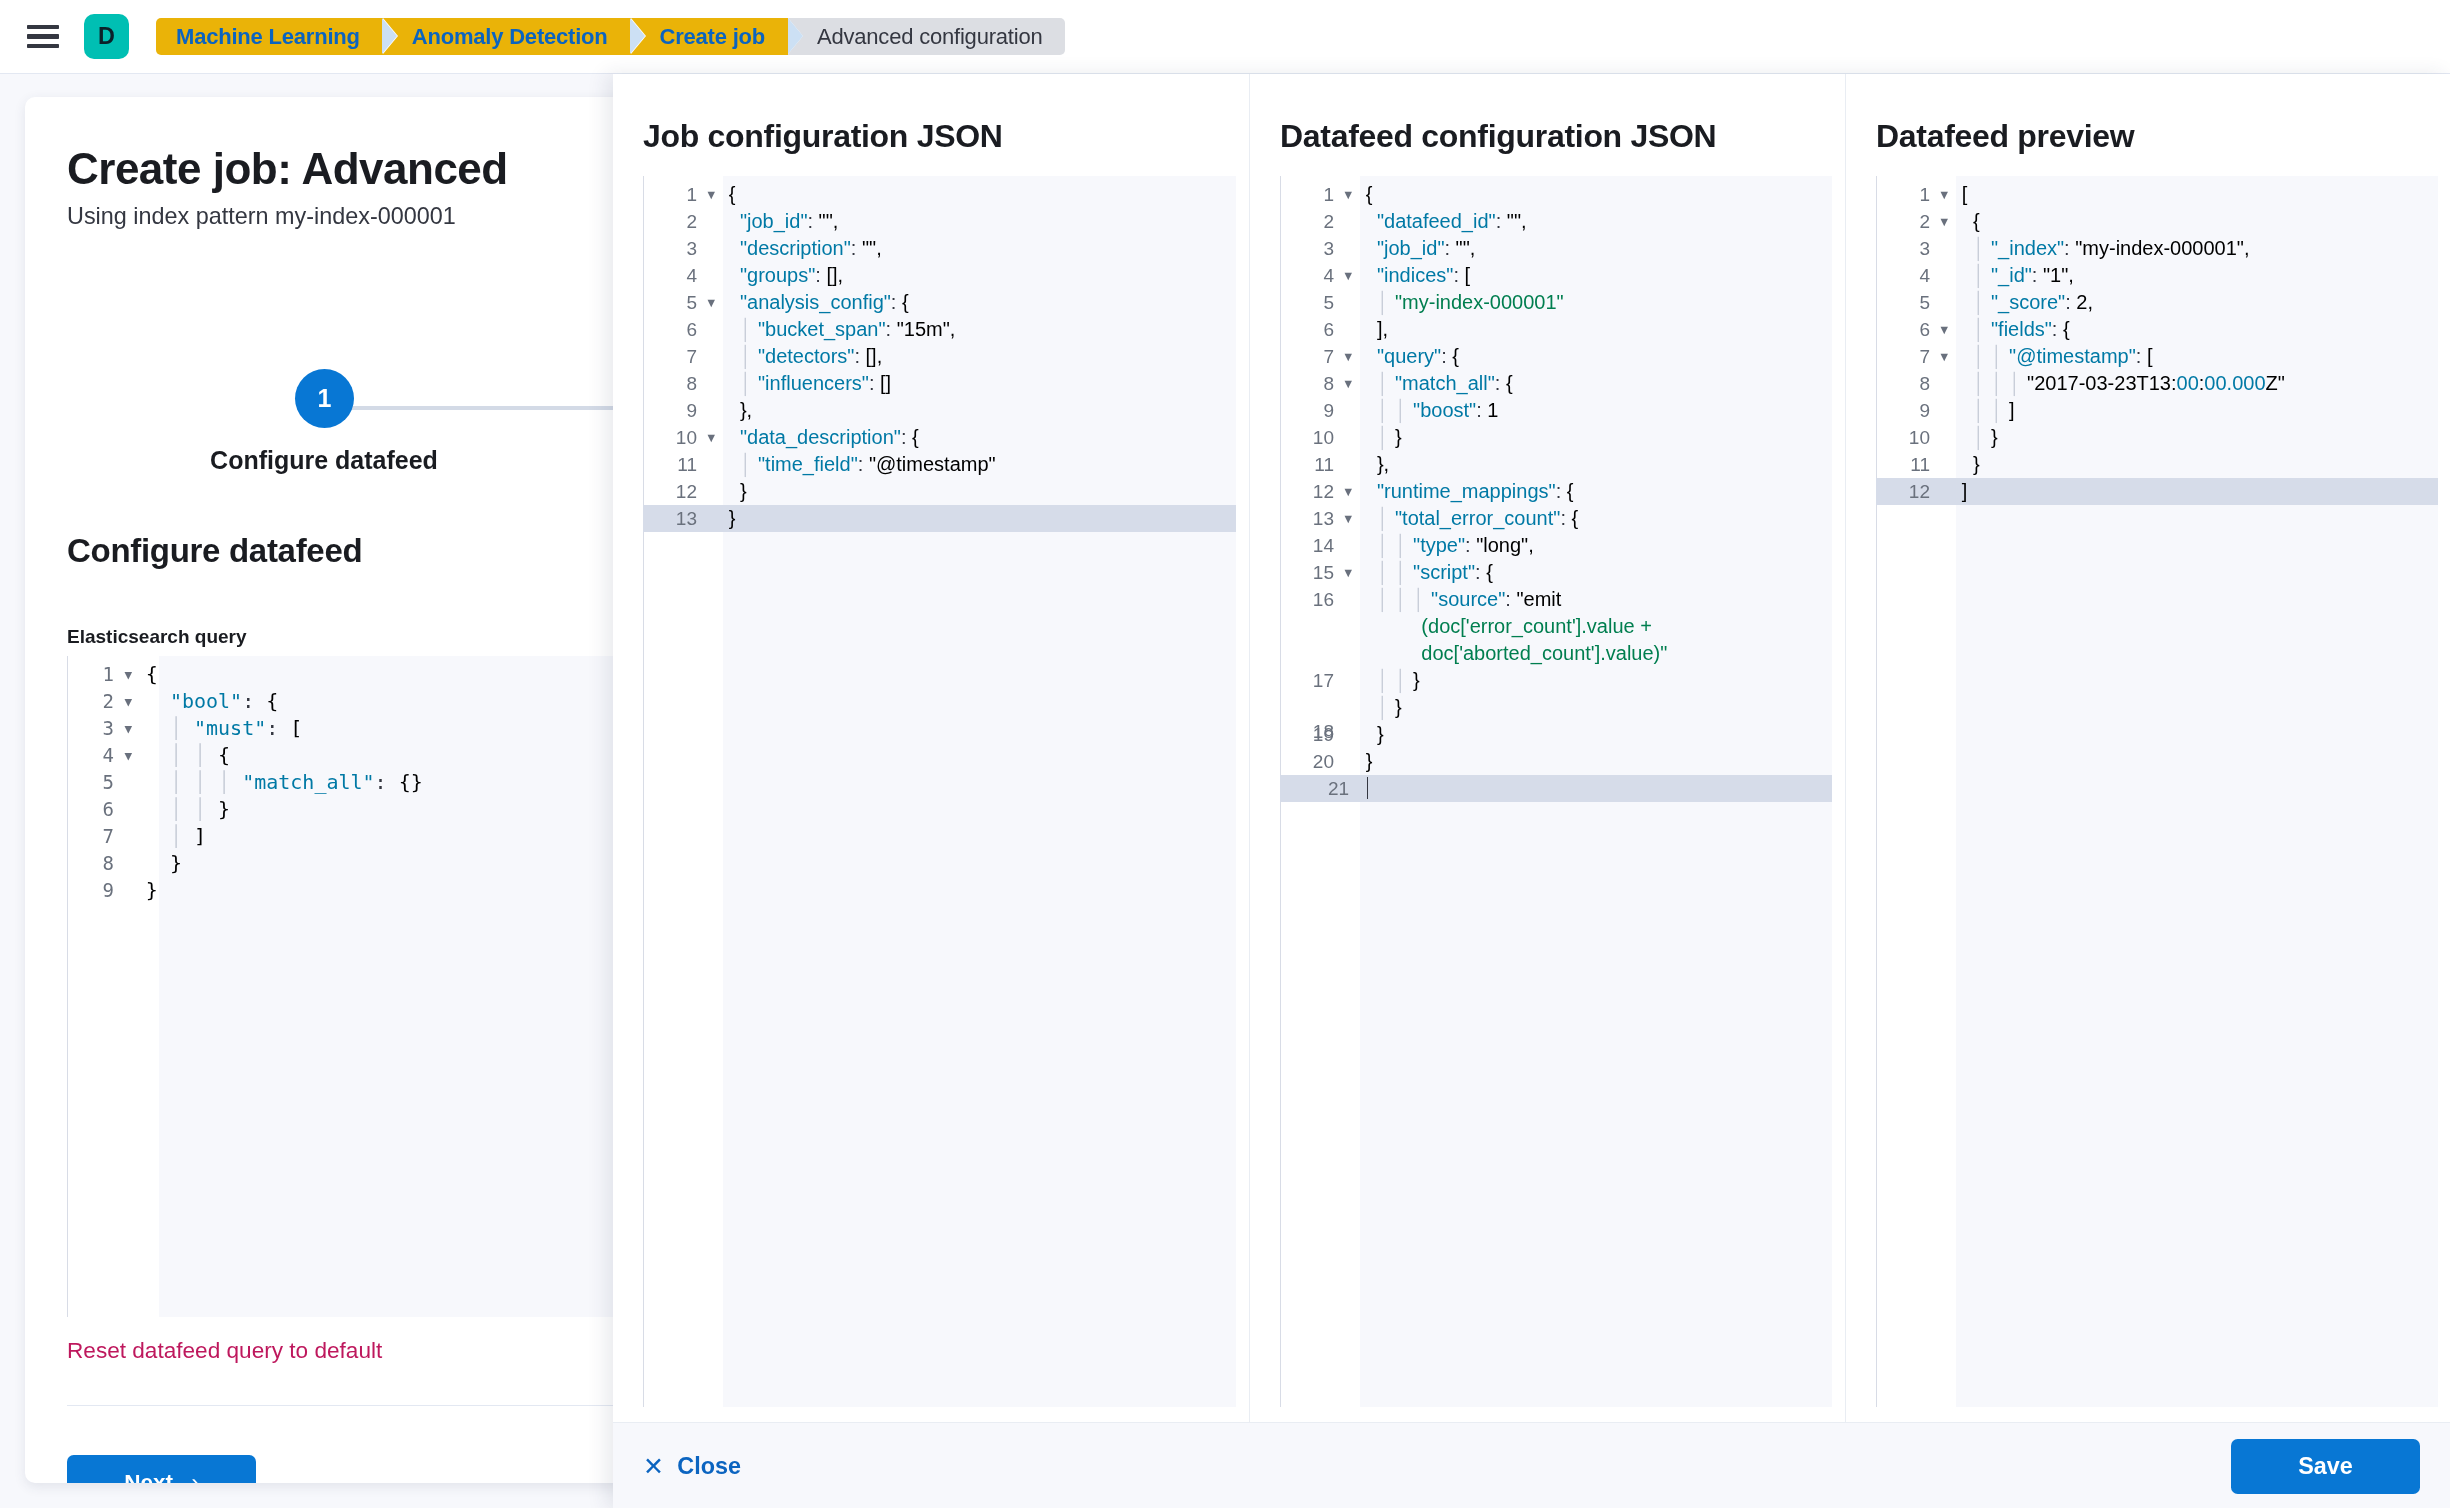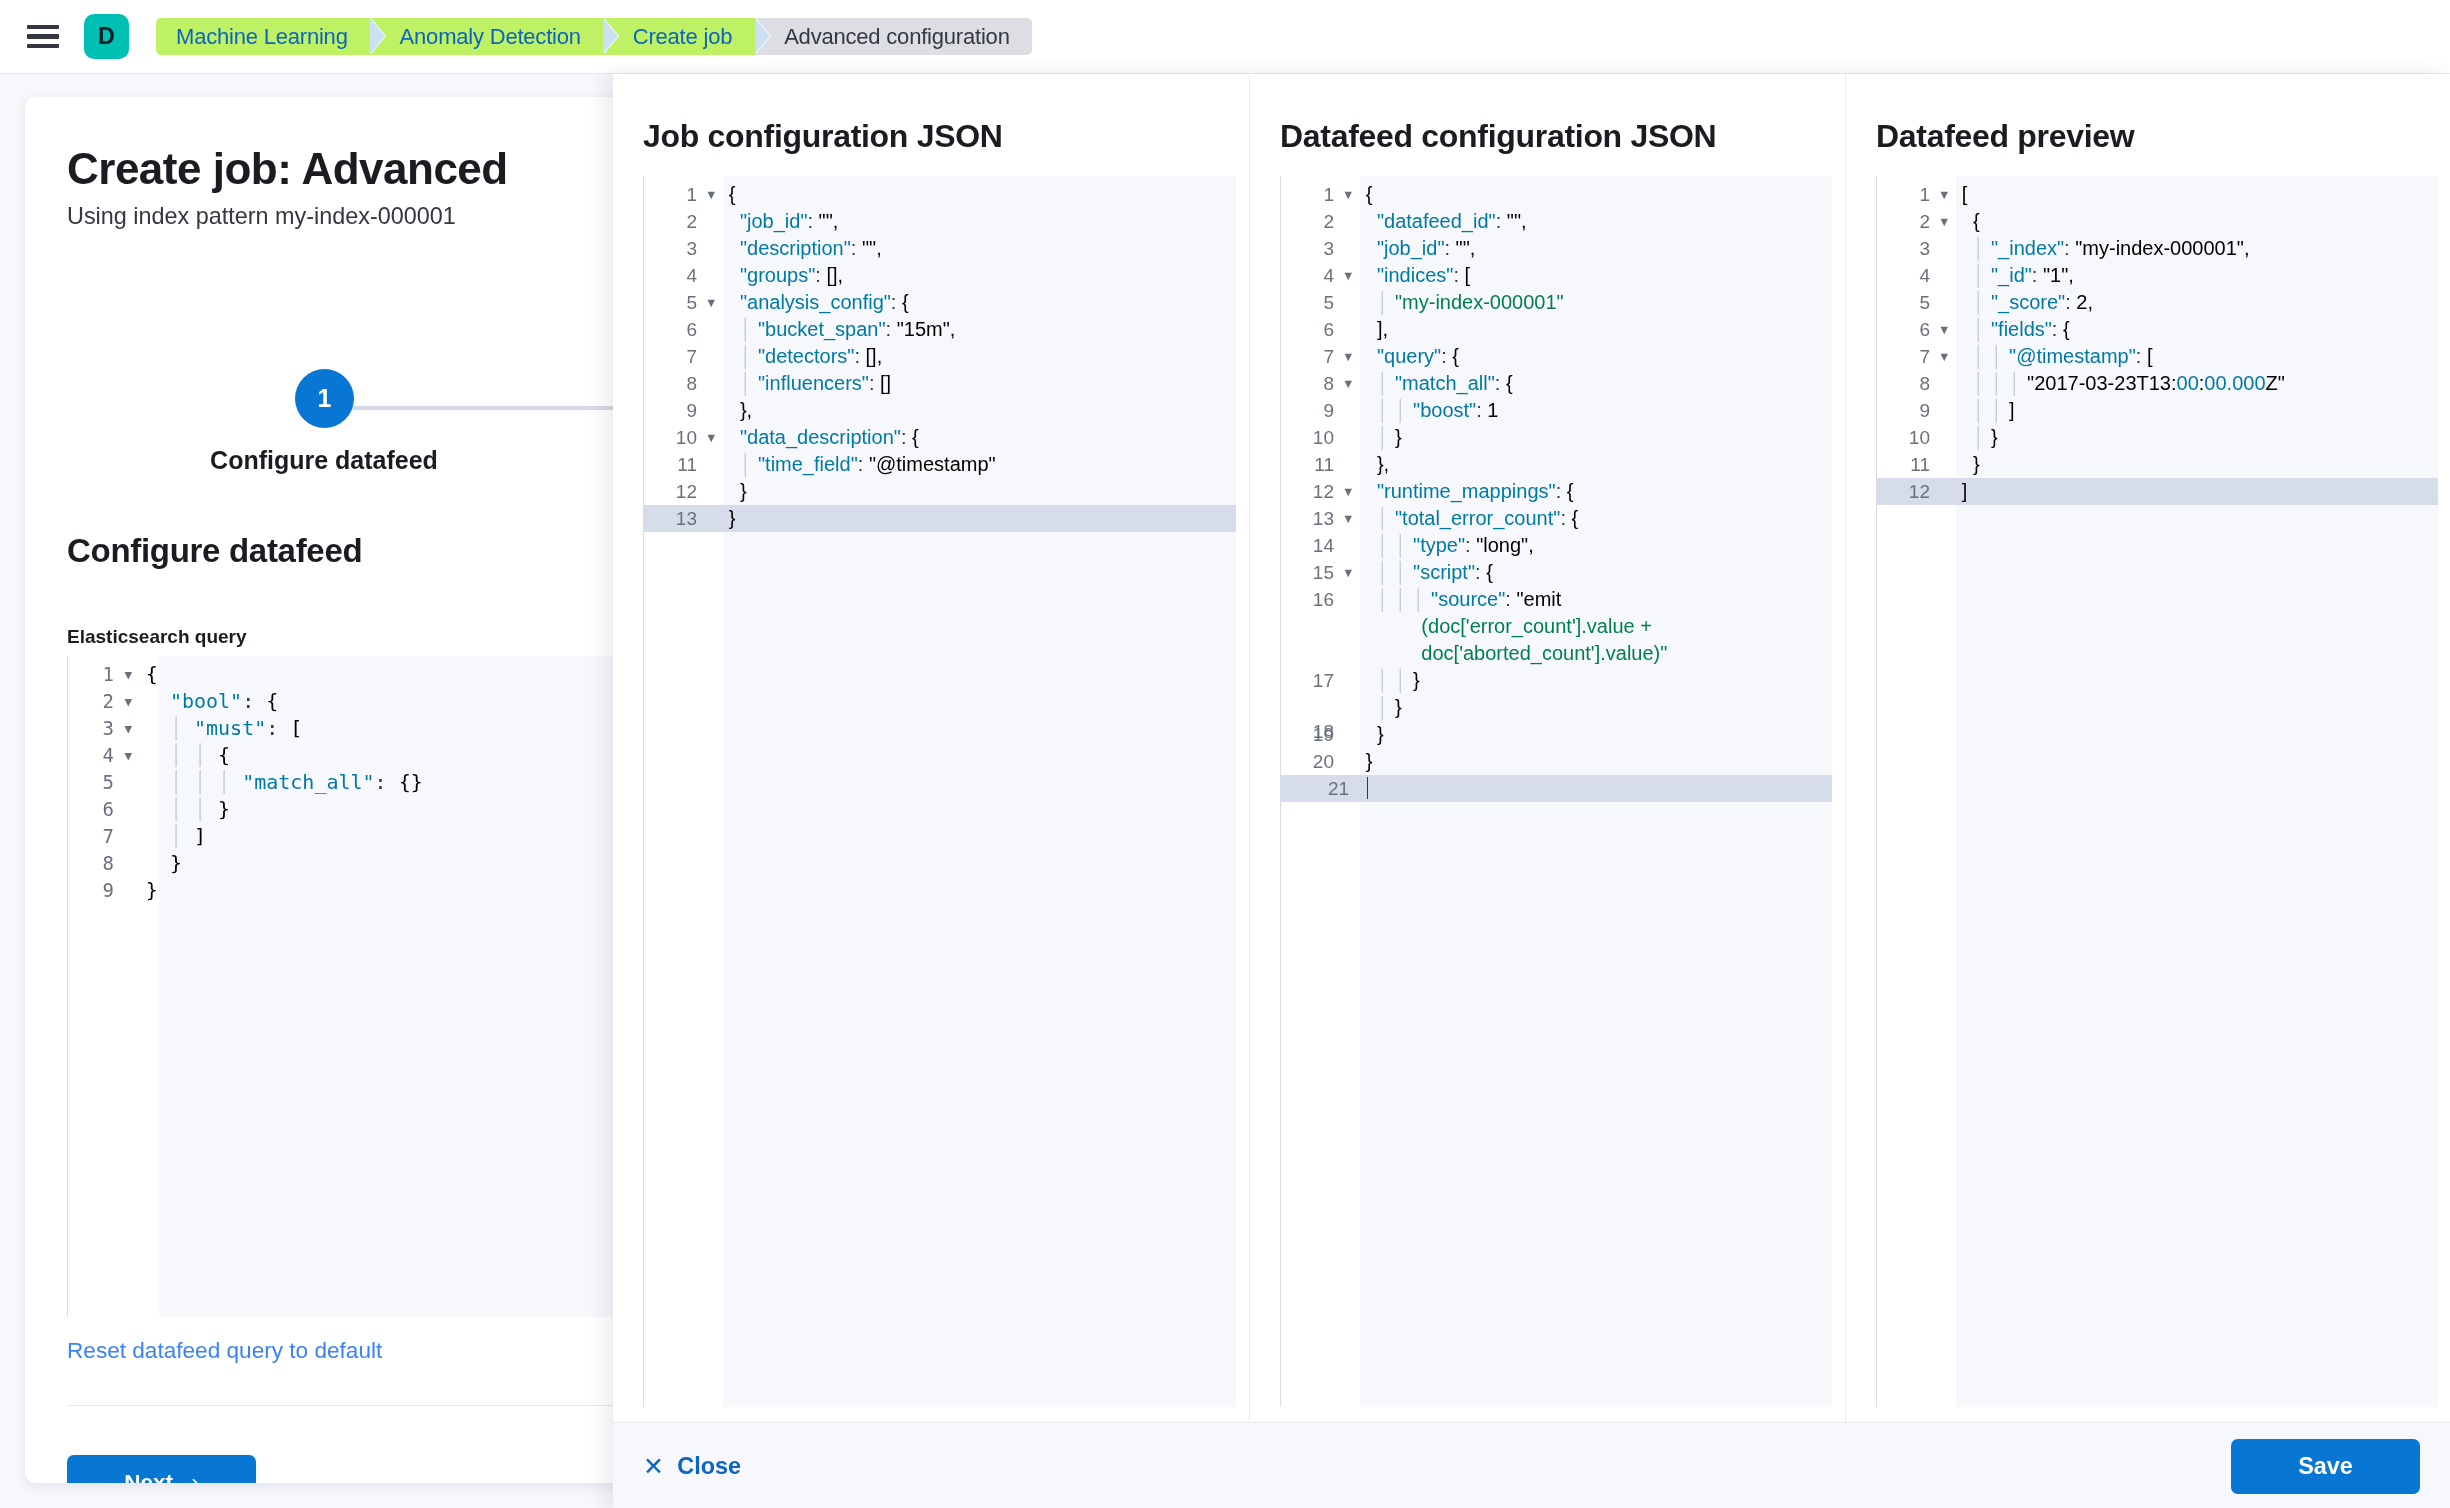--- a/index.html
+++ b/index.html
@@ -28,21 +28,21 @@
     width: 45px; height: 45px; margin-left: 25px;
     background: #00bfb3; border-radius: 10px;
     display:flex; align-items:center; justify-content:center;
     color:#0b2129; font-size: 23.4px; font-weight: 700;
     font-family: "Liberation Sans", sans-serif;
   }
 
   .breadcrumbs { display:flex; align-items:center; margin-left: 27px; height: 37px; }
   .crumb {
     position: relative; height: 37px; display:flex; align-items:center;
-    background:#bef264; color:#0b64c0; font-size: 22px; font-weight: 400;
+    background:#eab308; color:#0b64c0; font-size: 22px; font-weight: 700;
     padding: 0 23.4px 0 28.5px; letter-spacing: -0.2px;
   }
   .crumb:first-child { padding-left: 20px; border-radius: 5px 0 0 5px; }
   .crumb::after {
     content:""; position:absolute; right:-14.2px; top:0; z-index:2;
     width:0; height:0; border-top: 18.4px solid transparent;
     border-bottom: 18.4px solid transparent; border-left: 15px solid #cce0f4;
   }
   .crumb::before {
     content:""; position:absolute; left:0px; top:0; z-index:1;
@@ -113,21 +113,21 @@
   .hl { background:#d6dce9; }
 
   
   #es-editor { top:559px; left:42px; width:1114px; height:661px; }
   #es-editor .ed-bg { top:0; left:92px; right:0; bottom:0; }
   #es-editor .ed-gutter-border { left:0; }
   #es-editor .lines { position:absolute; top:5px; left:0; right:0; }
   #es-editor .code-line .ln { width: 52px; min-width:52px; }
 
   .link-reset {
-    position:absolute; top: 1241px; left:42px; font-size:22.6px; color:#3b82f6; cursor:pointer;
+    position:absolute; top: 1241px; left:42px; font-size:22.6px; color:#be185d; cursor:pointer;
   }
   .card-div { position:absolute; top:1308px; left:42px; width:1114px; height:0.8px; background:#e3e8f2; }
 
   .btn-next {
     position:absolute; top:1358px; left:42px; width:189px; height:55px; background:#0877d4;
     border-radius:6.7px; color:#fff; font-size:22.6px; font-weight:700;
     display:flex; align-items:center; justify-content:center; gap:18.4px; cursor:pointer;
   }
   .btn-next .chev { font-size:22px; font-weight:400; }
   .link-editjson {

